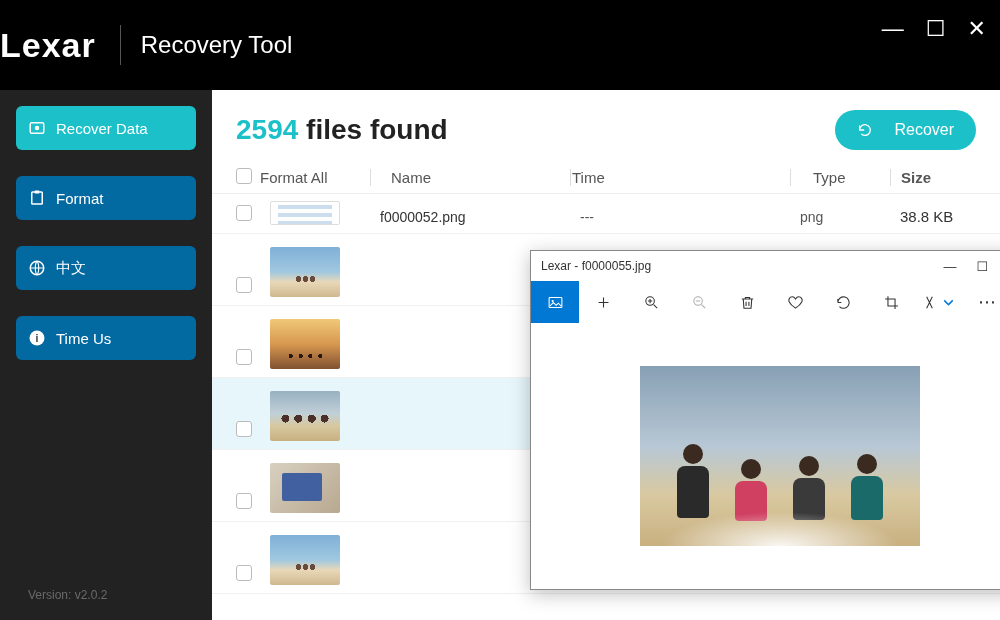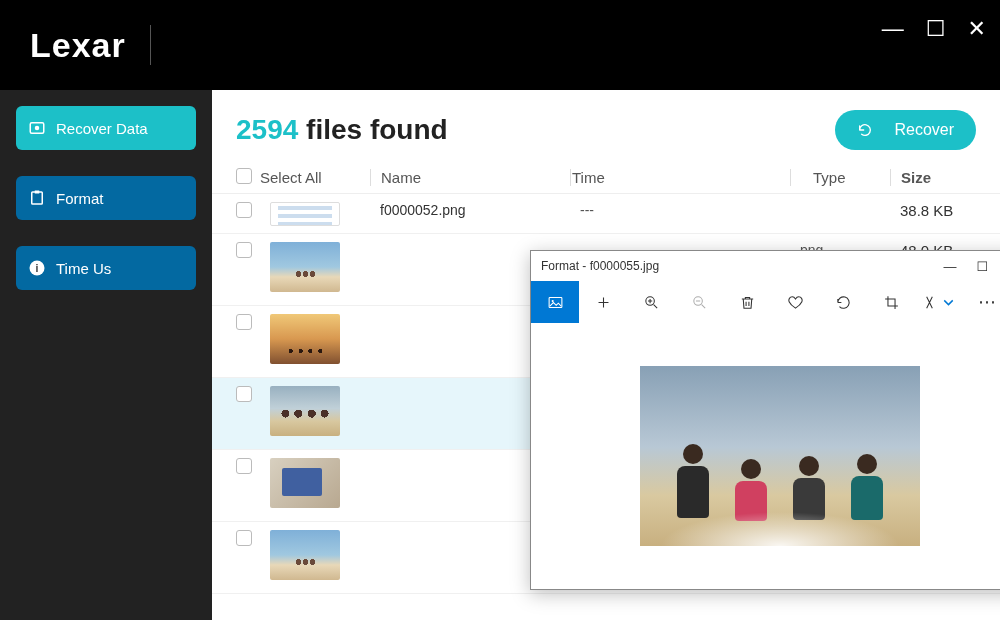--- a/index.html
+++ b/index.html
@@ -1,18 +1,18 @@
 <!DOCTYPE html>
 <html><head>
 <meta charset="utf-8">
 <style>
   * { box-sizing: border-box; margin: 0; padding: 0; }
   html, body { width: 1000px; height: 620px; font-family: "Segoe UI", Arial, sans-serif; overflow: hidden; background:#fff; }
   .titlebar { height: 90px; background: #000; display:flex; align-items:center; color:#fff; position:relative; }
-  .logo { font-size: 34px; font-weight:700; letter-spacing:1px; padding-left:30px; padding-right:24px; }
+  .logo { font-size: 34px; font-weight:700; letter-spacing:1px; padding-right:24px; }
   .divider { width:1px; height:40px; background:#555; }
   .subtitle { font-size:24px; font-weight:400; padding-left:20px; }
   .winctrls { position:absolute; right:14px; top:18px; display:flex; gap:22px; }
   .winctrls span { font-size:22px; color:#fff; cursor:pointer; line-height:1; }
   .body { display:flex; height:calc(620px - 90px); }
   .sidebar { width:212px; background:#222; color:#aaa; display:flex; flex-direction:column; padding-top:16px; }
   .sb-item { margin:0 16px 26px 16px; height:44px; border-radius:6px; display:flex; align-items:center; gap:10px; padding:0 12px; color:#fff; font-size:15px; cursor:pointer; }
   .sb-item.active { background:#1CC0C8; }
   .sb-item:not(.active) { background:#0369a1; }
   .sb-icon { width:18px; height:18px; display:inline-flex; align-items:center; justify-content:center; }
@@ -20,27 +20,27 @@
   .version { margin-top:auto; padding:0 0 18px 28px; font-size:12px; color:#6a6a6a; }
   .main { flex:1; background:#fff; position:relative; display:flex; flex-direction:column; }
   .main-header { display:flex; align-items:center; justify-content:space-between; padding:20px 24px 14px 24px; }
   .found { font-size:28px; font-weight:700; color:#222; }
   .found .count { color:#1CC0C8; }
   .recover-btn { background:#1CC0C8; color:#fff; border:none; border-radius:22px; height:40px; padding:0 22px; font-size:16px; display:flex; align-items:center; gap:21px; cursor:pointer; }
   .recover-btn svg { width:16px; height:16px; stroke:#fff; fill:none; stroke-width:2; }
   .columns { display:flex; align-items:center; padding:4px 24px 6px 24px; color:#555; font-size:15px; border-bottom:1px solid #eee; }
   .col-check { width:24px; }
   .col-sel { width:110px; }
-  .col-name { width:200px; border-left:1px solid #ddd; padding-left:10px; }
+  .col-name { width:200px; border-left:1px solid #ddd; padding-left:20px; }
   .col-time { width:220px; border-left:1px solid #ddd; padding-left:1px; }
   .col-type { width:100px; border-left:1px solid #ddd; padding-left:22px; }
   .col-size { flex:1; border-left:1px solid #ddd; padding-left:10px;font-weight:bold; }
   .chk { width:16px; height:16px; border:1.5px solid #bbb; border-radius:3px; display:inline-block; background:#fff; }
   .list { flex:1; overflow-y:scroll; position:relative; }
-  .row { display:flex; align-items:flex-start; padding:8px 24px; height:72px; border-bottom:1px solid #f0f0f0; }
+  .row { display:flex; align-items:flex-end; padding:8px 24px; height:72px; border-bottom:1px solid #f0f0f0; }
   .row.selected { background:#e6f6fb; }
   .row.first { height:40px; }
   .thumb-cell { width:110px; display:flex; justify-content:flex-start; padding-left:10px; }
   .thumb { width:70px; height:50px; border-radius:2px; background:#ccc; overflow:hidden; }
   .row.first .thumb { height:24px; }
   .r-name { width:200px; padding-left:10px; color:#333; font-size:14px; white-space:nowrap; overflow:hidden; text-overflow:ellipsis; }
   .r-time { width:220px; padding-left:10px; color:#555; font-size:14px; }
   .r-type { width:100px; padding-left:10px; color:#555; font-size:14px;margin-top:40px; }
   .r-size { flex:1; padding-left:10px; color:#333; font-size:15px; }
   .list::-webkit-scrollbar { width:14px; }
@@ -77,20 +77,21 @@
   .vw-person .head { width:20px; height:20px; border-radius:50%; background:#3a2a20; margin:0 auto; }
   .vw-person .body { width:32px; height:52px; border-radius:8px 8px 4px 4px; margin:2px auto 0; }
   .vw-splash { position:absolute; left:0; right:0; bottom:0; height:40px; background:radial-gradient(ellipse at 50% 100%, rgba(255,255,255,0.9) 0%, rgba(255,255,255,0) 60%); }
 </style>
 </head>
 <body>
 
 <div class="titlebar">
   <div class="logo">Lexar</div>
   <div class="divider"></div>
+  <div class="subtitle">Recovery Tool</div>
   <div class="winctrls">
     <span>—</span>
     <span>☐</span>
     <span>✕</span>
   </div>
 </div>
 
 <div class="body">
   <div class="sidebar">
     <div class="sb-item active">
@@ -107,45 +108,55 @@
           <svg viewBox="0 0 24 24">
             <rect x="5" y="4" width="14" height="16" rx="1" fill="none" stroke="#fff" stroke-width="2"></rect>
             <rect x="9" y="2" width="6" height="4" fill="#fff"></rect>
           </svg>
         </span>
       <span>Format</span>
     </div>
     <div class="sb-item">
       <span class="sb-icon">
           <svg viewBox="0 0 24 24">
+            <circle cx="12" cy="12" r="9" fill="none" stroke="#fff" stroke-width="2"></circle>
+            <path d="M3 12h18M12 3c3 3 3 15 0 18M12 3c-3 3-3 15 0 18" fill="none" stroke="#fff" stroke-width="1.5"></path>
+          </svg>
+        </span>
+      <span>中文</span>
+    </div>
+    <div class="sb-item">
+      <span class="sb-icon">
+          <svg viewBox="0 0 24 24">
             <circle cx="12" cy="12" r="10" fill="#fff"></circle>
             <text x="12" y="17" text-anchor="middle" font-size="14" font-weight="bold" fill="#3a3a3a">i</text>
           </svg>
         </span>
       <span>Time Us</span>
     </div>
+    <div class="version">Version: v2.0.2</div>
   </div>
 
   <div class="main">
     <div class="main-header">
       <div class="found">
         <span class="count">2594</span>
         <span>files found</span>
       </div>
       <button class="recover-btn">
         <svg viewBox="0 0 24 24">
             <path d="M4 12a8 8 0 1 1 3 6.3M4 12V6m0 6h6" stroke-linecap="round"></path>
           </svg>
         <span>Recover</span>
       </button>
     </div>
 
     <div class="columns">
       <div class="col-check"><span class="chk"></span></div>
-      <div class="col-sel">Select All</div>
+      <div class="col-sel">Format All</div>
       <div class="col-name">Name</div>
       <div class="col-time">Time</div>
       <div class="col-type">Type</div>
       <div class="col-size">Size</div>
     </div>
 
     <div class="list" id="list">
         <div class="row first">
     <div class="col-check"><span class="chk"></span></div>
     <div class="thumb-cell">
@@ -203,21 +214,21 @@
           </div>
     <div class="r-name"></div>
     <div class="r-time"></div>
     <div class="r-type"></div>
     <div class="r-size">5.80 KB</div>
         </div>
       </div>
 
     <div class="viewer">
       <div class="vw-title">
-        <span>Format - f0000055.jpg</span>
+        <span>Lexar - f0000055.jpg</span>
         <div class="vw-ctrls">
           <span>—</span>
           <span>☐</span>
           <span>✕</span>
         </div>
       </div>
       <div class="vw-toolbar">
         <div class="vw-tool active">
             <svg viewBox="0 0 24 24" fill="#fff">
               <rect x="3" y="5" width="18" height="14" rx="1" fill="none" stroke="currentColor" stroke-width="1.5"></rect>

